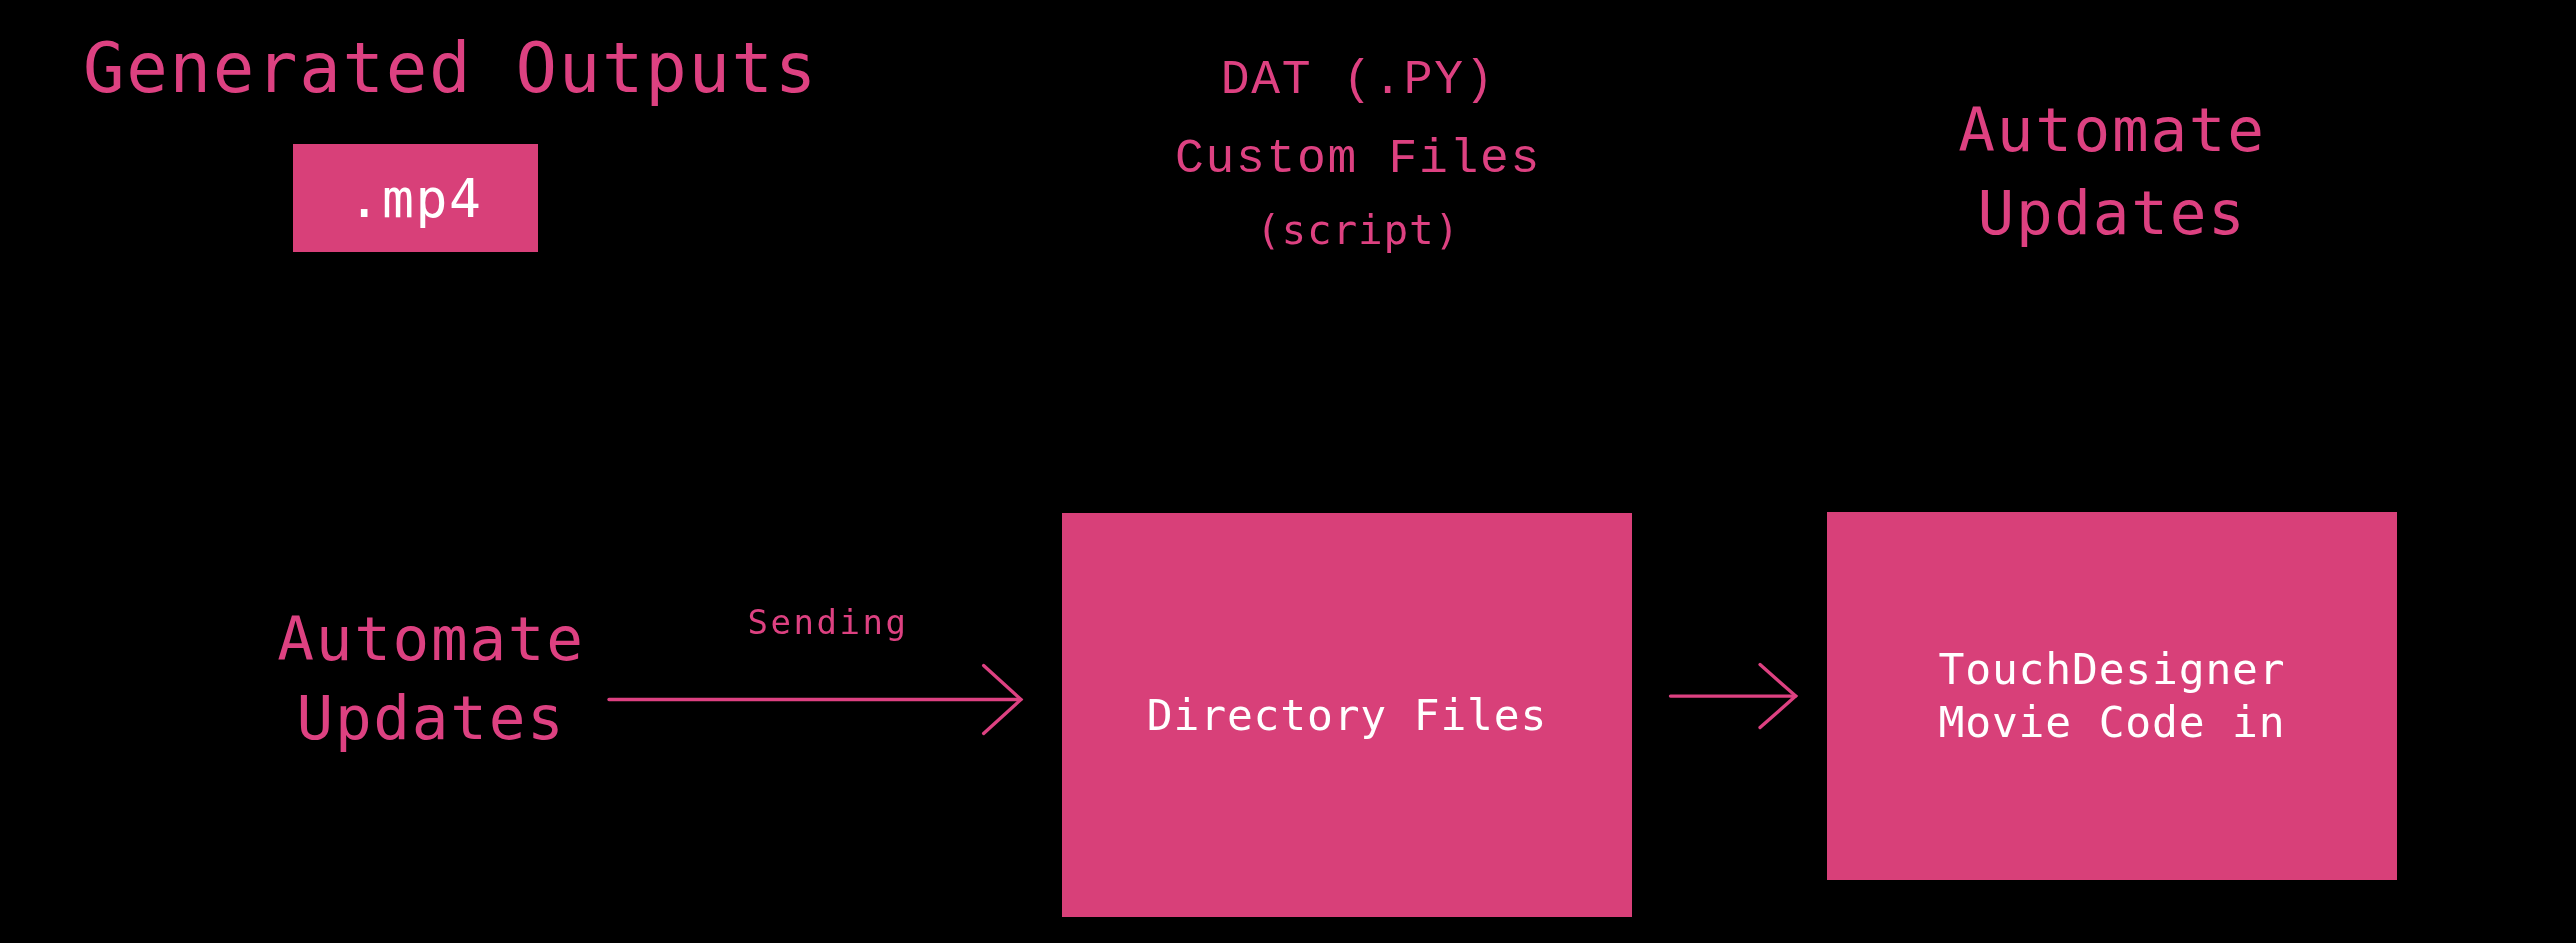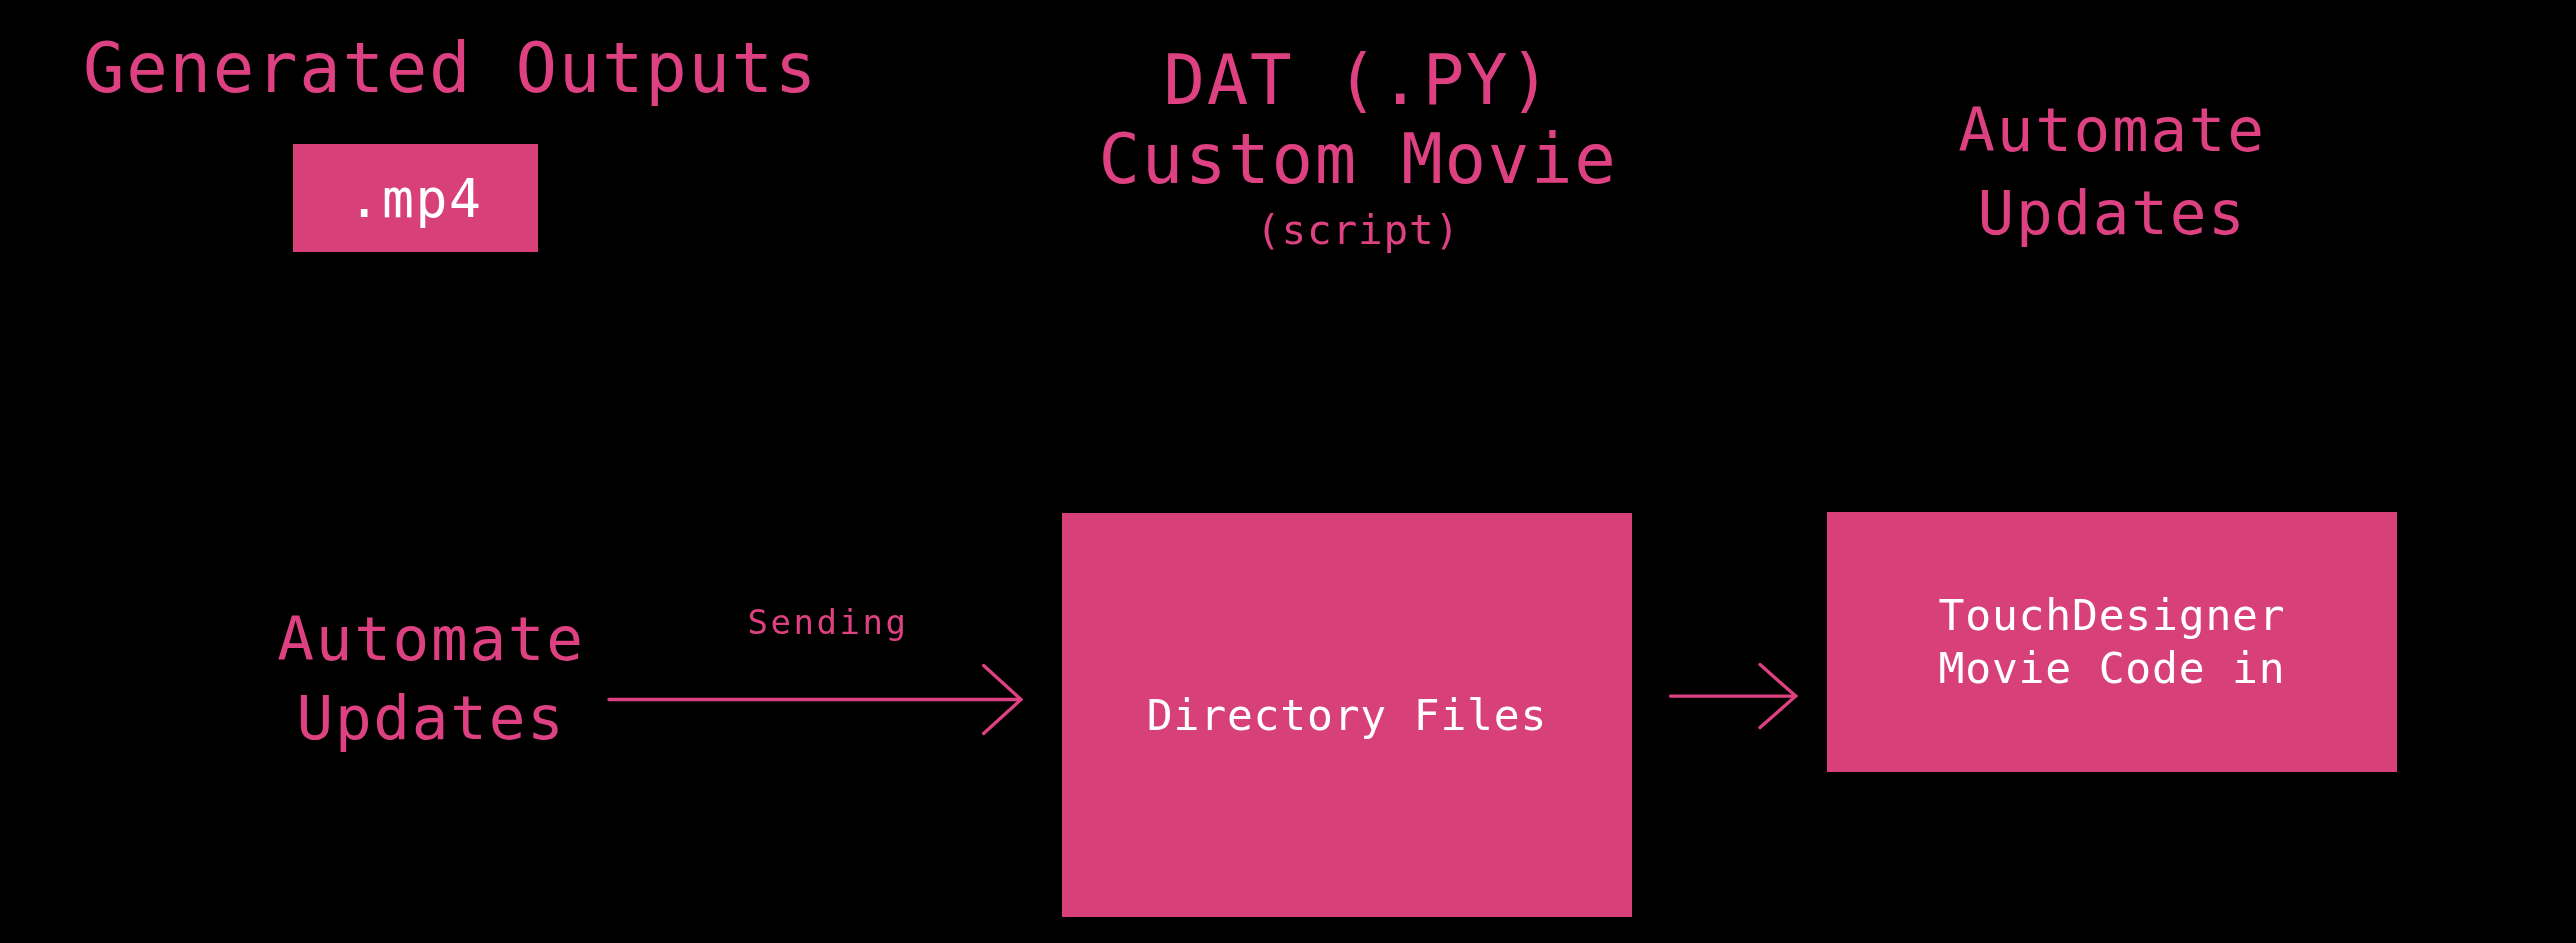--- a/index.html
+++ b/index.html
@@ -44,21 +44,21 @@
     letter-spacing: 1.7px;
     text-align: right;
   }
   .block-dat {
     position: absolute;
     left: 1068px;
     top: 41px;
     width: 580px;
     text-align: center;
   }
-  .block-dat .big { font-size: 69px; line-height: 79px; letter-spacing: 1.7px; }
+  .block-dat .big { font-size: 48px; line-height: 79px; letter-spacing: 1.7px; font-family: Liberation Mono, monospace; }
   .block-dat .small { font-size: 41px; line-height: 63px; letter-spacing: 0.8px; }
 
   .block-automate-top {
     position: absolute;
     left: 1822px;
     top: 88px;
     width: 580px;
     text-align: center;
     font-size: 61px;
     line-height: 83px;
@@ -96,36 +96,36 @@
     display: flex;
     flex-direction: column;
     align-items: center;
     justify-content: center;
     text-align: center;
     font-size: 43px;
     line-height: 53px;
     letter-spacing: 0.8px;
   }
   .box-directory { left: 1062px; top: 513px; width: 570px; height: 404px; }
-  .box-td        { left: 1827px; top: 512px; width: 570px; height: 260px; }
+  .box-td        { left: 1827px; top: 512px; width: 570px; height: 368px; }
 </style>
 </head>
 <body>
 
 <div id="canvas">
 
   <div class="label-generated pink-label">Generated Outputs</div>
 
   <div class="box-mp4">
     <span>.mp4</span>
   </div>
 
   <div class="block-dat pink-label">
     <div class="big">DAT (.PY)</div>
-    <div class="big">Custom Movie</div>
+    <div class="big">Custom Files</div>
     <div class="small">(script)</div>
   </div>
 
   <div class="block-automate-top pink-label">
     <div>Automate</div>
     <div>Updates</div>
   </div>
 
   <div class="block-automate-left pink-label">
     <div>Automate</div>

